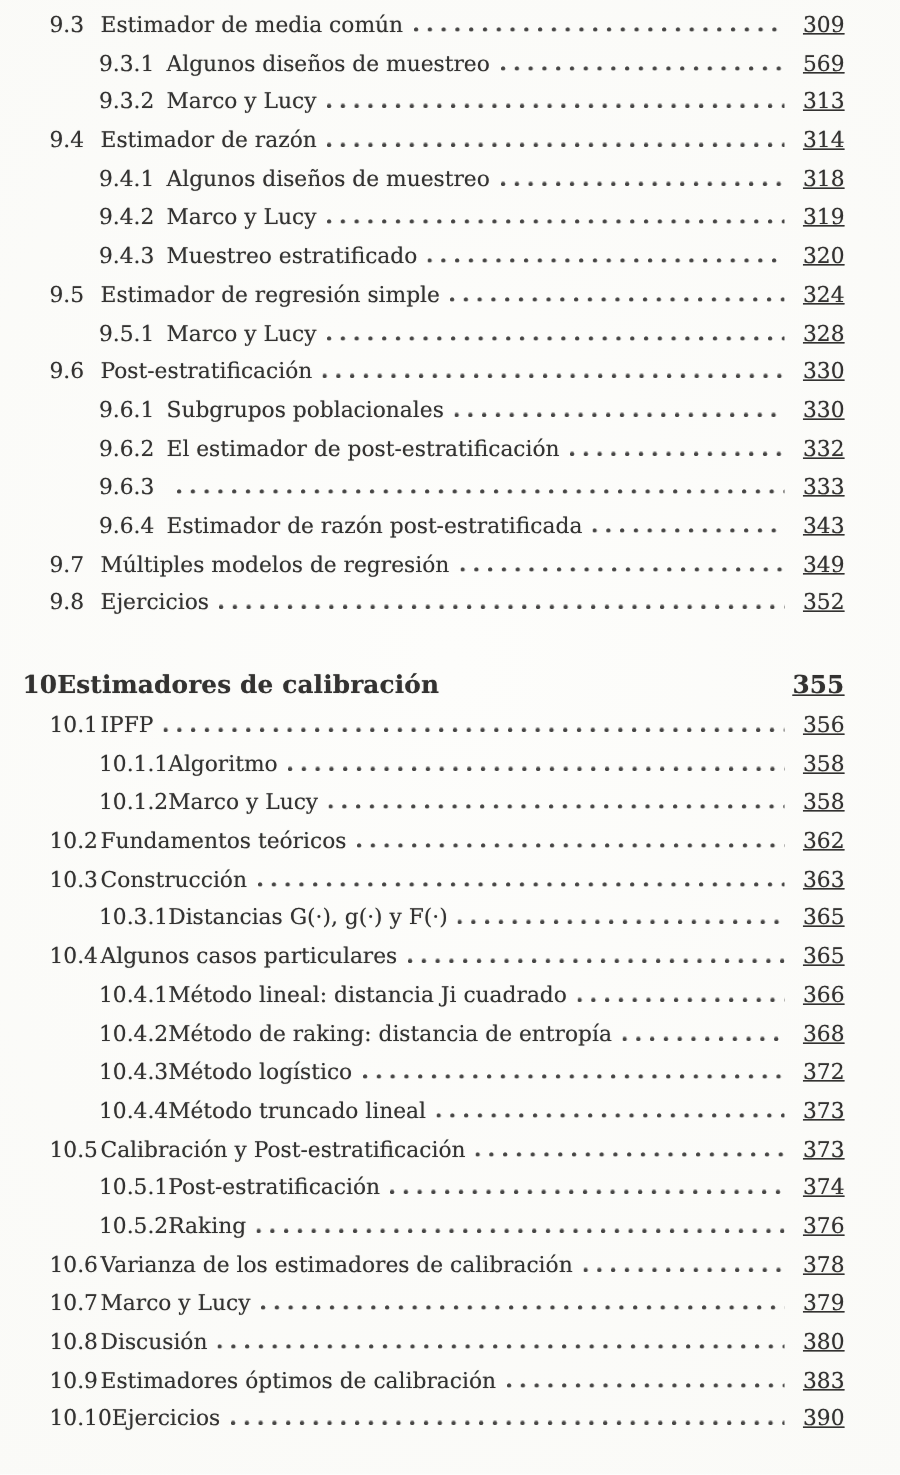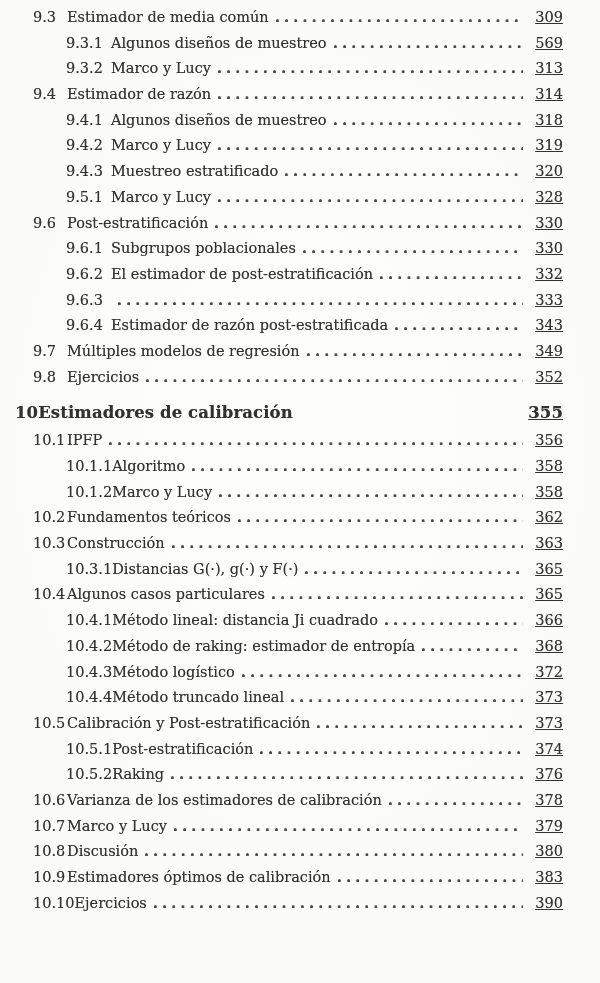--- a/index.html
+++ b/index.html
@@ -46,21 +46,21 @@
     min-width: 12px;
   }
   .pg {
     min-width: 30px;
     text-align: right;
     text-decoration: underline;
   }
   
   .lvl0 {
     padding-left: 15px;
-    margin-top: 8px;
+    margin-top: 26px;
     height: 30px;
     line-height: 30px;
     font-weight: bold;
     font-size: 16.5px;
     letter-spacing: 0.1px;
   }
   .lvl0 .num { min-width: 20px; }
   .lvl0 .title { flex: 1; }
 </style>
 </head>
@@ -103,20 +103,26 @@
         <span class="title">Marco y Lucy</span>
         <span class="leader"></span>
         <span class="pg">319</span>
       </div>
       <div class="row lvl2">
         <span class="num">9.4.3</span>
         <span class="title">Muestreo estratificado</span>
         <span class="leader"></span>
         <span class="pg">320</span>
       </div>
+      <div class="row lvl1">
+        <span class="num">9.5</span>
+        <span class="title">Estimador de regresión simple</span>
+        <span class="leader"></span>
+        <span class="pg">324</span>
+      </div>
       <div class="row lvl2">
         <span class="num">9.5.1</span>
         <span class="title">Marco y Lucy</span>
         <span class="leader"></span>
         <span class="pg">328</span>
       </div>
       <div class="row lvl1">
         <span class="num">9.6</span>
         <span class="title">Post-estratificación</span>
         <span class="leader"></span>
@@ -205,21 +211,21 @@
         <span class="pg">365</span>
       </div>
       <div class="row lvl2">
         <span class="num">10.4.1</span>
         <span class="title">Método lineal: distancia Ji cuadrado</span>
         <span class="leader"></span>
         <span class="pg">366</span>
       </div>
       <div class="row lvl2">
         <span class="num">10.4.2</span>
-        <span class="title">Método de raking: estimador de entropía</span>
+        <span class="title">Método de raking: distancia de entropía</span>
         <span class="leader"></span>
         <span class="pg">368</span>
       </div>
       <div class="row lvl2">
         <span class="num">10.4.3</span>
         <span class="title">Método logístico</span>
         <span class="leader"></span>
         <span class="pg">372</span>
       </div>
       <div class="row lvl2">

